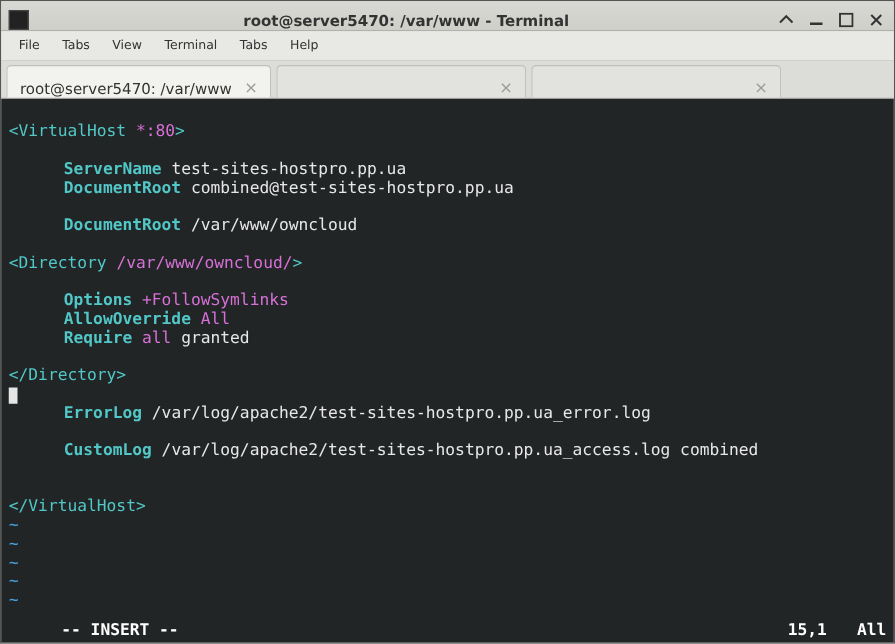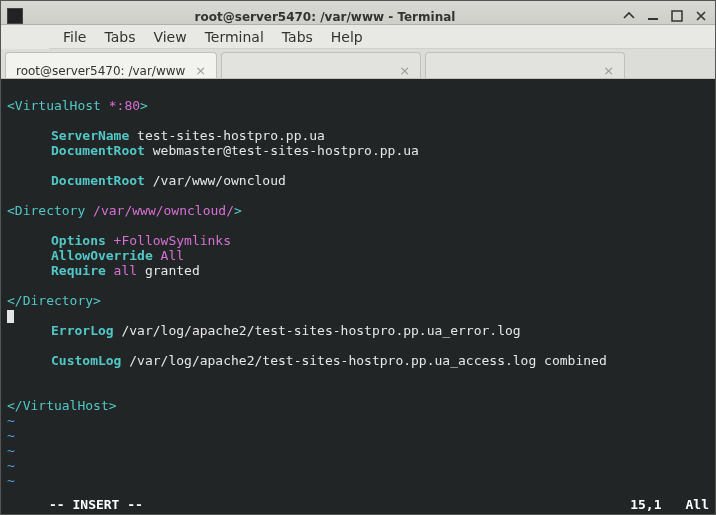--- a/index.html
+++ b/index.html
@@ -54,24 +54,23 @@
   font-size: 12px;
   cursor: pointer;
 }
 .menubar {
   height: 24px;
   background: #e8e8e5;
   display: flex;
   align-items: center;
   padding: 0 6px;
   gap: 2px;
-  font-size: 14px;
+  font-size: 10px;
   color: #333;
   border-bottom: 1px solid #d0d0cc;
-  margin-left: 48px;
 }
 .menu-item {
   padding: 2px 8px;
   cursor: pointer;
 }
 .tabbar {
   height: 30px;
   background: #dcdcd8;
   display: flex;
   align-items: flex-end;
@@ -195,21 +194,21 @@
     <div class="tab inactive">
       <span> </span>
       <span class="close-x">×</span>
     </div>
   </div>
 
   <div class="terminal-body">
 <span class="c-cyan">&lt;VirtualHost</span><span class="c-magenta"> *:80</span><span class="c-cyan">&gt;</span>
 
 <span class="c-cyan-b">ServerName</span><span class="c-white"> test-sites-hostpro.pp.ua</span>
-<span class="c-cyan-b">DocumentRoot</span><span class="c-white"> webmaster@test-sites-hostpro.pp.ua</span>
+<span class="c-cyan-b">DocumentRoot</span><span class="c-white"> combined@test-sites-hostpro.pp.ua</span>
 
 <span class="c-cyan-b">DocumentRoot</span><span class="c-white"> /var/www/owncloud</span>
 
 <span class="c-cyan">&lt;Directory</span><span class="c-magenta"> /var/www/owncloud/</span><span class="c-cyan">&gt;</span>
 
 <span class="c-cyan-b">Options</span><span class="c-magenta"> +FollowSymlinks</span>
 <span class="c-cyan-b">AllowOverride</span><span class="c-magenta"> All</span>
 <span class="c-cyan-b">Require</span><span class="c-magenta"> all</span><span class="c-white"> granted</span>
 
 <span class="c-cyan">&lt;/Directory&gt;</span>

